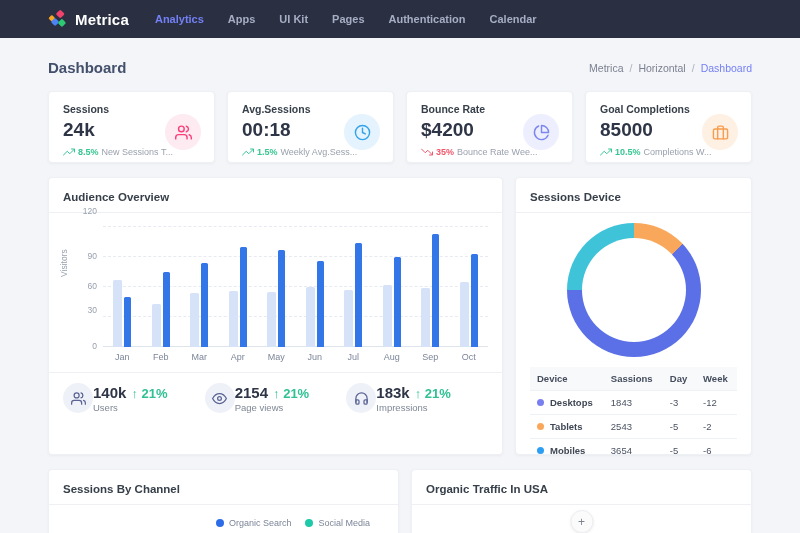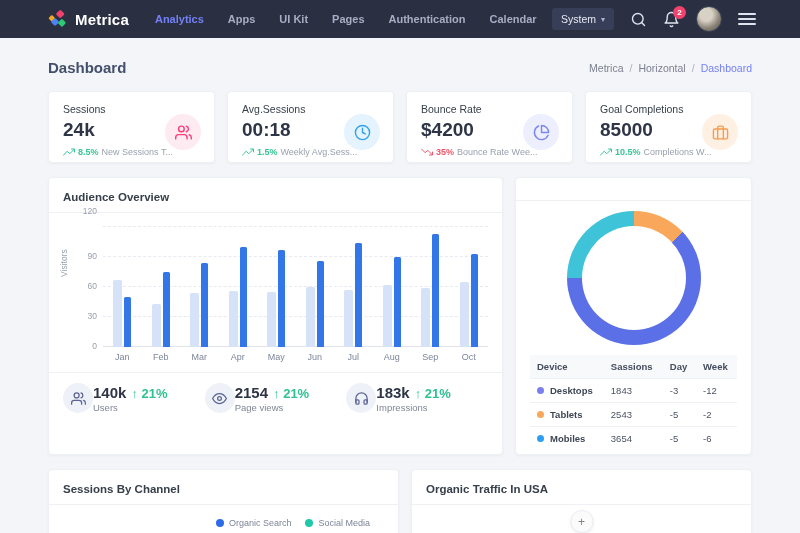--- a/index.html
+++ b/index.html
@@ -35,21 +35,21 @@
   .crumb-sep { color:#aab0bd; }
 
   
   .card { background:#fff; border:1px solid #edf0f4; border-radius:4px; box-shadow:0 1px 3px rgba(56,65,74,.05); }
   .card-title { font-size:11.5px; font-weight:700; color:#37404a; }
   .divider { height:1px; background:#eef0f4; margin:9px -14px 10px; }
 
   
   .stats-row { display:flex; gap:12px; margin:4px 48px 0; }
   .stat-card { flex:1; position:relative; padding:11px 14px 10px; height:72px; }
-  .stat-title { font-size:10.5px; font-weight:400; color:#37404a; }
+  .stat-title { font-size:10.5px; font-weight:700; color:#37404a; }
   .stat-value { font-size:19px; font-weight:700; color:#2e3546; margin-top:4px; }
   .stat-note { font-size:9px; color:#9aa1ad; margin-top:5px; display:flex; align-items:center; gap:3px; white-space:nowrap; }
   .pct-up { color:#36c693; font-weight:600; }
   .pct-down { color:#f1566b; font-weight:600; }
   .trend-ico { width:12px; height:12px; flex:none; }
   .trend-up { color:#36c693; } .trend-down { color:#f1566b; }
   .stat-circle { position:absolute; right:13px; top:22px; width:36px; height:36px; border-radius:50%;
     display:flex; align-items:center; justify-content:center; }
   .stat-circle svg { width:17px; height:17px; }
 
@@ -120,43 +120,20 @@
     <span class="brand-name">Metrica</span>
   </div>
   <ul class="nav-menu" id="nav-menu">
       <li class="nav-item active">Analytics</li>
       <li class="nav-item">Apps</li>
       <li class="nav-item">UI Kit</li>
       <li class="nav-item">Pages</li>
       <li class="nav-item">Authentication</li>
       <li class="nav-item">Calendar</li>
     </ul>
-  <div class="nav-right">
-    <button class="system-btn">
-      <span>System</span>
-      <span class="caret">▾</span>
-    </button>
-    <svg class="nav-ico" viewBox="0 0 24 24" fill="none" stroke="currentColor" stroke-width="2" stroke-linecap="round">
-        <circle cx="11" cy="11" r="7.5"></circle>
-        <line x1="20.5" y1="20.5" x2="16.3" y2="16.3"></line>
-      </svg>
-    <span class="bell-wrap">
-      <svg class="nav-ico" viewBox="0 0 24 24" fill="none" stroke="currentColor" stroke-width="2" stroke-linecap="round" stroke-linejoin="round">
-          <path d="M18 8A6 6 0 0 0 6 8c0 7-3 9-3 9h18s-3-2-3-9"></path>
-          <path d="M13.73 21a2 2 0 0 1-3.46 0"></path>
-        </svg>
-      <span class="badge">2</span>
-    </span>
-    <span class="avatar"></span>
-    <span class="hamburger">
-        <i></i>
-        <i></i>
-        <i></i>
-      </span>
-  </div>
 </nav>
 
 <header class="page-header">
   <h1 class="page-title">Dashboard</h1>
   <div class="breadcrumb" id="breadcrumb">
       <span class="crumb">Metrica</span>
       <span class="crumb-sep">/</span>
       <span class="crumb">Horizontal</span>
       <span class="crumb-sep">/</span>
       <span class="crumb current">Dashboard</span>
@@ -244,21 +221,21 @@
 
   <div class="card audience-card">
     <div class="card-title">Audience Overview</div>
     <div class="divider"></div>
     <div class="chart-wrap">
       <span class="ylabel-rot">Visitors</span>
       <div class="plot" id="plot">
           <div class="gridline zero" style="bottom: 0px;"></div>
           <span class="ytick" style="bottom: 0px;">0</span>
           <div class="gridline" style="bottom: 30px;"></div>
-          <span class="ytick" style="bottom: 30px;">30</span>
+          <span class="ytick" style="bottom: 36px;">30</span>
           <div class="gridline" style="bottom: 60px;"></div>
           <span class="ytick" style="bottom: 60px;">60</span>
           <div class="gridline" style="bottom: 90px;"></div>
           <span class="ytick" style="bottom: 90px;">90</span>
           <div class="gridline" style="bottom: 120px;"></div>
           <span class="ytick" style="bottom: 135px;">120</span>
           <div class="bars">
             <div class="bar-group">
               <div class="bar" style="width: 9px; height: 67px; background: rgb(214, 226, 248);"></div>
               <div class="bar" style="width: 7px; height: 50px; background: rgb(50, 118, 232);"></div>
@@ -359,20 +336,21 @@
               <span>183k</span>
               <span class="fstat-pct">↑ 21%</span>
             </span>
             <div class="fstat-label">Impressions</div>
           </span>
         </div>
       </div>
   </div>
 
   <div class="card device-card">
+    <div class="card-title">Sessions Device</div>
     <div class="divider"></div>
     <div class="donut" id="donut" style="background: conic-gradient(rgb(249, 168, 91) 0%, rgb(249, 168, 91) 13%, rgb(91, 111, 230) 13%, rgb(91, 111, 230) 75%, rgb(63, 195, 216) 75%, rgb(63, 195, 216) 100%);">
       <div class="donut-hole"></div>
     </div>
     <table class="dev-table">
       <thead>
           <tr id="dev-head">
             <th>Device</th>
             <th>Sassions</th>
             <th>Day</th>

